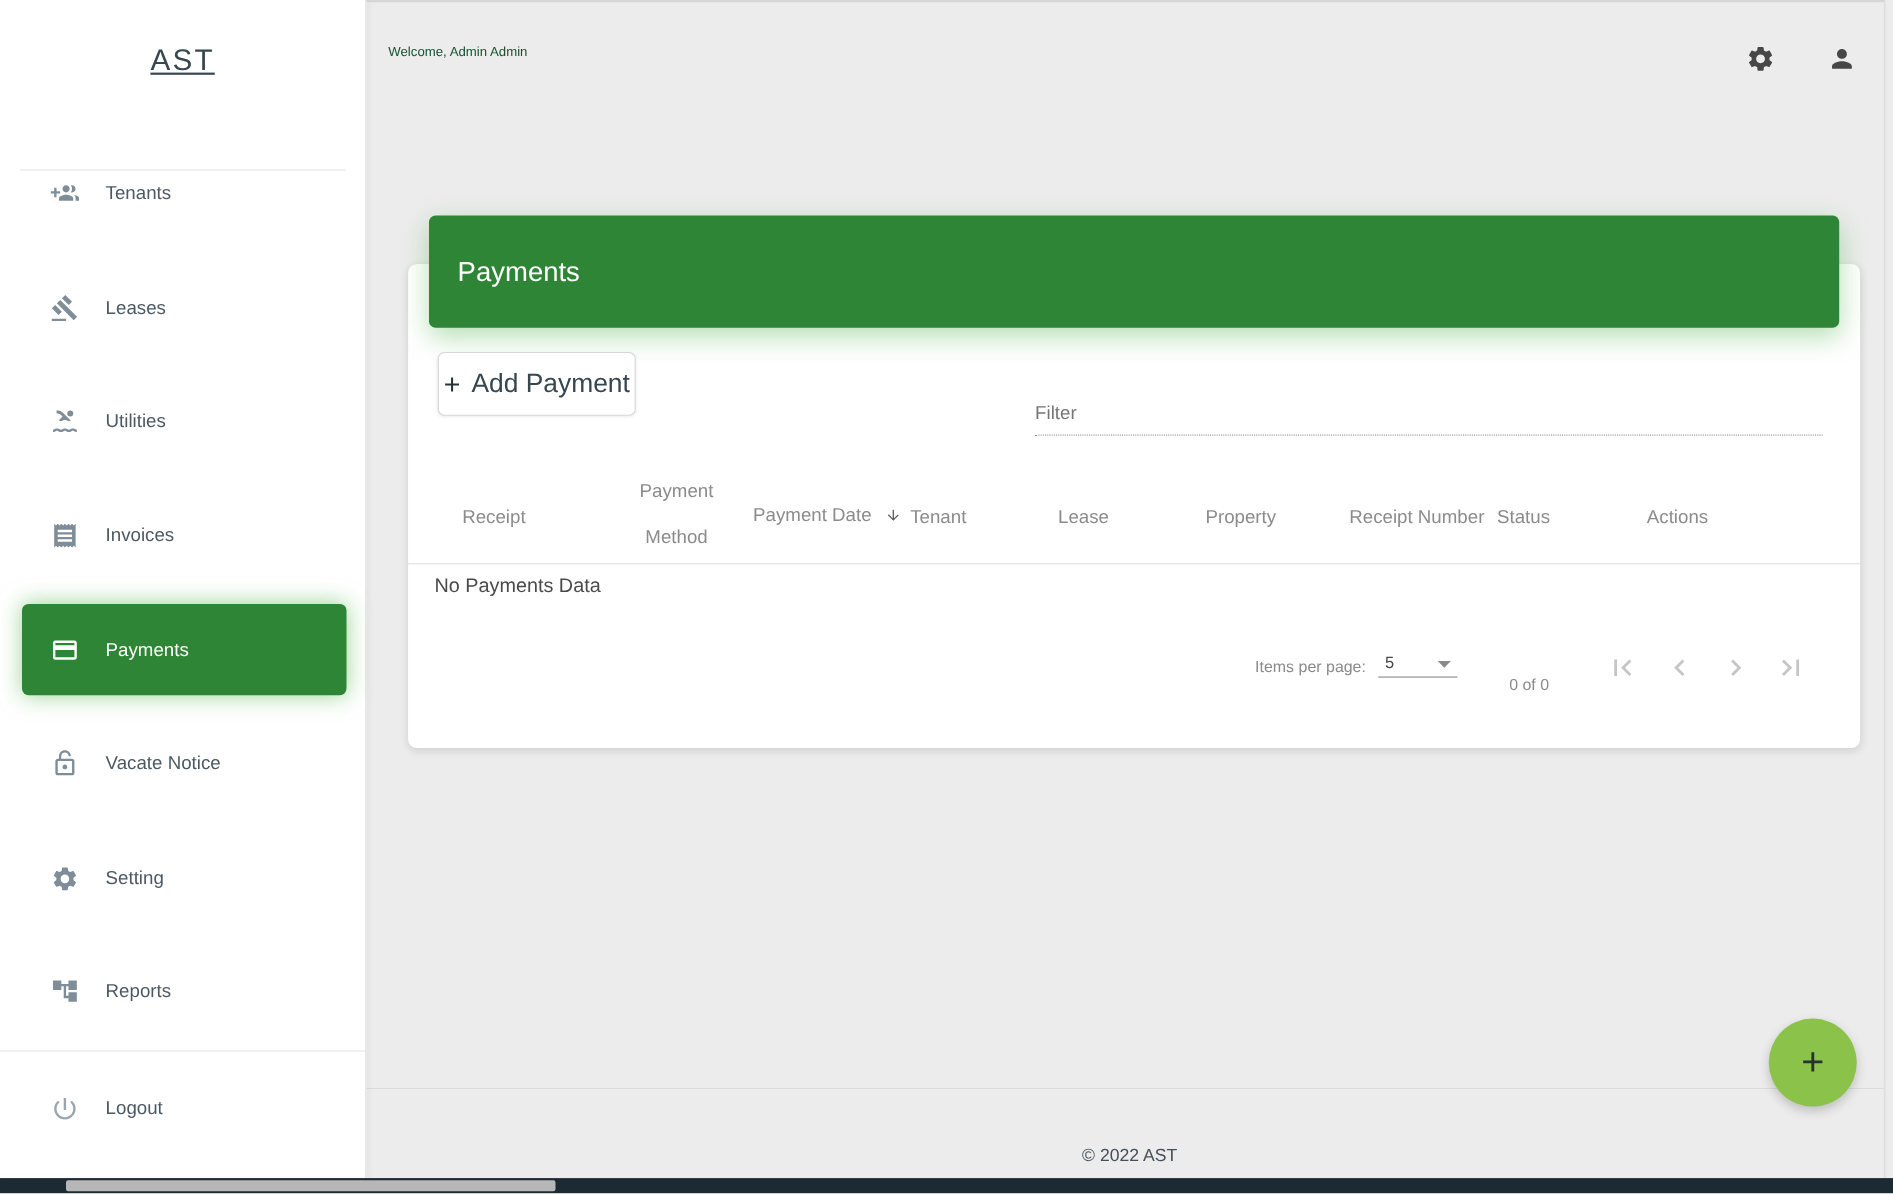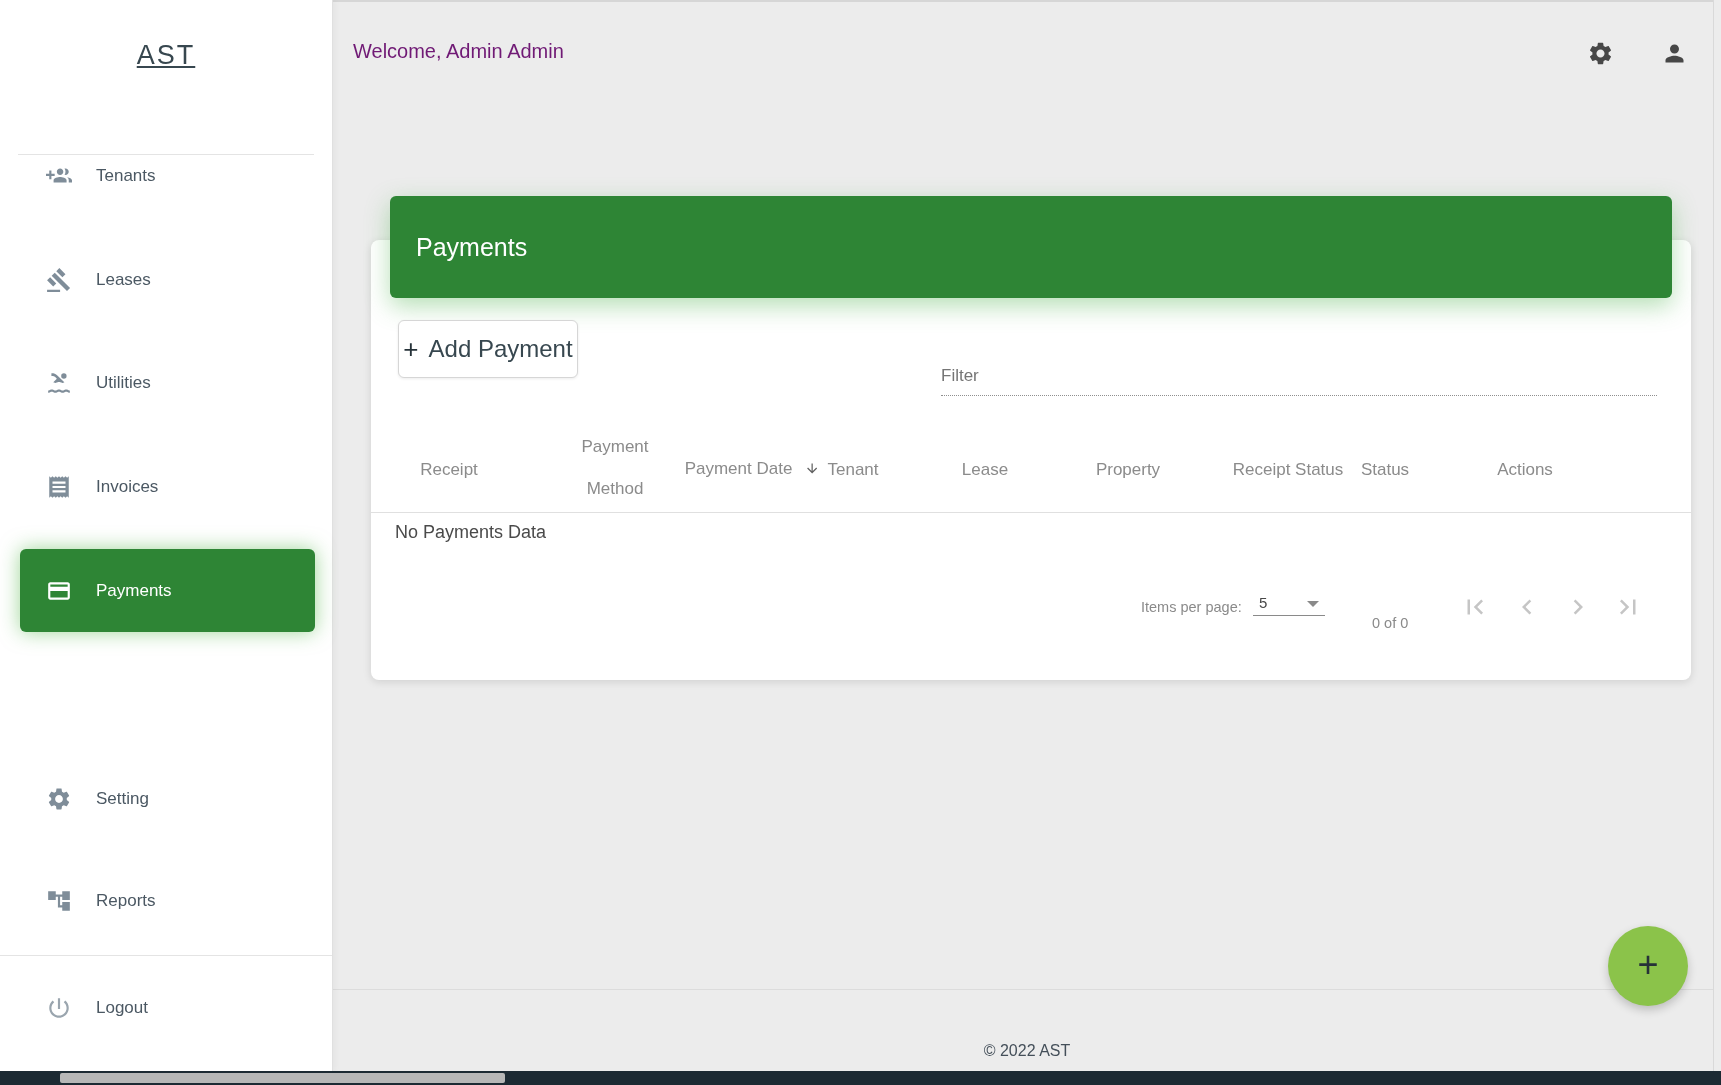--- a/index.html
+++ b/index.html
@@ -37,21 +37,21 @@
   .nav-item.active{
     background:#2e8535; border-radius:6px;
     box-shadow:0 0 20px rgba(104,190,96,.65);
   }
   .nav-item.active .nav-icon svg{ fill:#ffffff; }
   .nav-item.active .nav-label{ color:#ffffff; }
 
   
   .welcome{
     position:absolute; left:353px; top:40px;
-    font-size:20px; color:#701a75;
+    font-size:12px; color:#14532d;
   }
   .topbar-icon{ position:absolute; top:40px; width:27px; height:27px; cursor:pointer; }
   .topbar-icon svg{ width:27px; height:27px; fill:#474747; }
   .topbar-icon.gear{ left:1587px; }
   .topbar-icon.person{ left:1661px; }
 
   
   .card{
     position:absolute; left:371px; top:240px; width:1320px; height:440px;
     background:#ffffff; border-radius:8px;
@@ -194,20 +194,28 @@
 
     <div class="nav-item active" style="top:549px">
       <span class="nav-icon">
         <svg viewBox="0 0 24 24">
             <path d="M20 4H4c-1.11 0-1.99.89-1.99 2L2 18c0 1.11.89 2 2 2h16c1.11 0 2-.89 2-2V6c0-1.11-.89-2-2-2zm0 14H4v-6h16v6zm0-10H4V6h16v2z"></path>
           </svg>
       </span>
       <span class="nav-label">Payments</span>
     </div>
 
+    <div class="nav-item" style="top:652px">
+      <span class="nav-icon">
+        <svg viewBox="0 0 24 24" style="transform:scaleX(-1)">
+            <path fill-rule="evenodd" d="M12 17c1.1 0 2-.9 2-2s-.9-2-2-2-2 .9-2 2 .9 2 2 2zm6-9h-1V6c0-2.76-2.24-5-5-5S7 3.24 7 6h1.9c0-1.71 1.39-3.1 3.1-3.1 1.71 0 3.1 1.39 3.1 3.1v2H6c-1.1 0-2 .9-2 2v10c0 1.1.9 2 2 2h12c1.1 0 2-.9 2-2V10c0-1.1-.9-2-2-2zm0 12H6V10h12v10z"></path>
+          </svg>
+      </span>
+      <span class="nav-label">Vacate Notice</span>
+    </div>
 
     <div class="nav-item" style="top:757px">
       <span class="nav-icon">
         <svg viewBox="0 0 24 24">
             <path fill-rule="evenodd" d="M19.14 12.94c.04-.3.06-.61.06-.94 0-.32-.02-.64-.07-.94l2.03-1.58c.18-.14.23-.41.12-.61l-1.92-3.32c-.12-.22-.37-.29-.59-.22l-2.39.96c-.5-.38-1.03-.7-1.62-.94l-.36-2.54c-.04-.24-.24-.41-.48-.41h-3.84c-.24 0-.43.17-.47.41l-.36 2.54c-.59.24-1.13.57-1.62.94l-2.39-.96c-.22-.08-.47 0-.59.22L2.74 8.87c-.12.21-.08.47.12.61l2.03 1.58c-.05.3-.09.63-.09.94s.02.64.07.94l-2.03 1.58c-.18.14-.23.41-.12.61l1.92 3.32c.12.22.37.29.59.22l2.39-.96c.5.38 1.03.7 1.62.94l.36 2.54c.05.24.24.41.48.41h3.84c.24 0 .44-.17.47-.41l.36-2.54c.59-.24 1.13-.56 1.62-.94l2.39.96c.22.08.47 0 .59-.22l1.92-3.32c.12-.22.07-.47-.12-.61l-2.01-1.58zM12 15.6c-1.98 0-3.6-1.62-3.6-3.6s1.62-3.6 3.6-3.6 3.6 1.62 3.6 3.6-1.62 3.6-3.6 3.6z"></path>
           </svg>
       </span>
       <span class="nav-label">Setting</span>
     </div>
 
@@ -261,21 +269,21 @@
   <div class="th" style="left:449px">Receipt</div>
   <div class="th wrap" style="left:615px">Payment Method</div>
   <div class="th" style="left:752px">
     <span>Payment Date</span><span class="sort-arrow"><svg viewBox="0 0 24 24">
           <path d="M20 12l-1.41-1.41L13 16.17V4h-2v12.17l-5.58-5.59L4 12l8 8 8-8z"></path>
         </svg></span>
   </div>
   <div class="th" style="left:853px">Tenant</div>
   <div class="th" style="left:985px">Lease</div>
   <div class="th" style="left:1128px">Property</div>
-  <div class="th" style="left:1288px">Receipt Status</div>
+  <div class="th" style="left:1288px">Receipt Number</div>
   <div class="th" style="left:1385px">Status</div>
   <div class="th" style="left:1525px">Actions</div>
 
   <div class="header-rule"></div>
   <div class="no-data">No Payments Data</div>
 
   <div class="pg-label">Items per page:</div>
   <div class="pg-select">
     <span class="pg-value">5</span>
     <span class="caret"></span>

